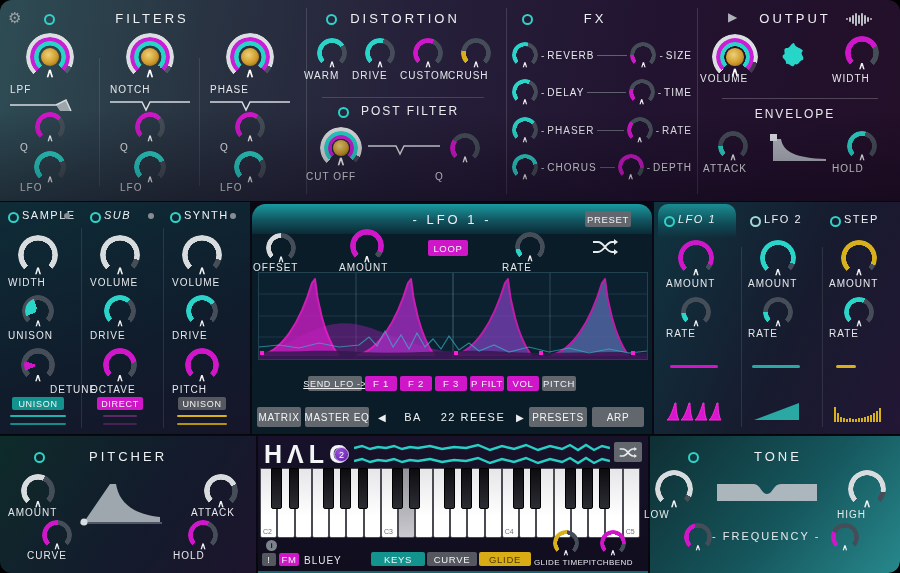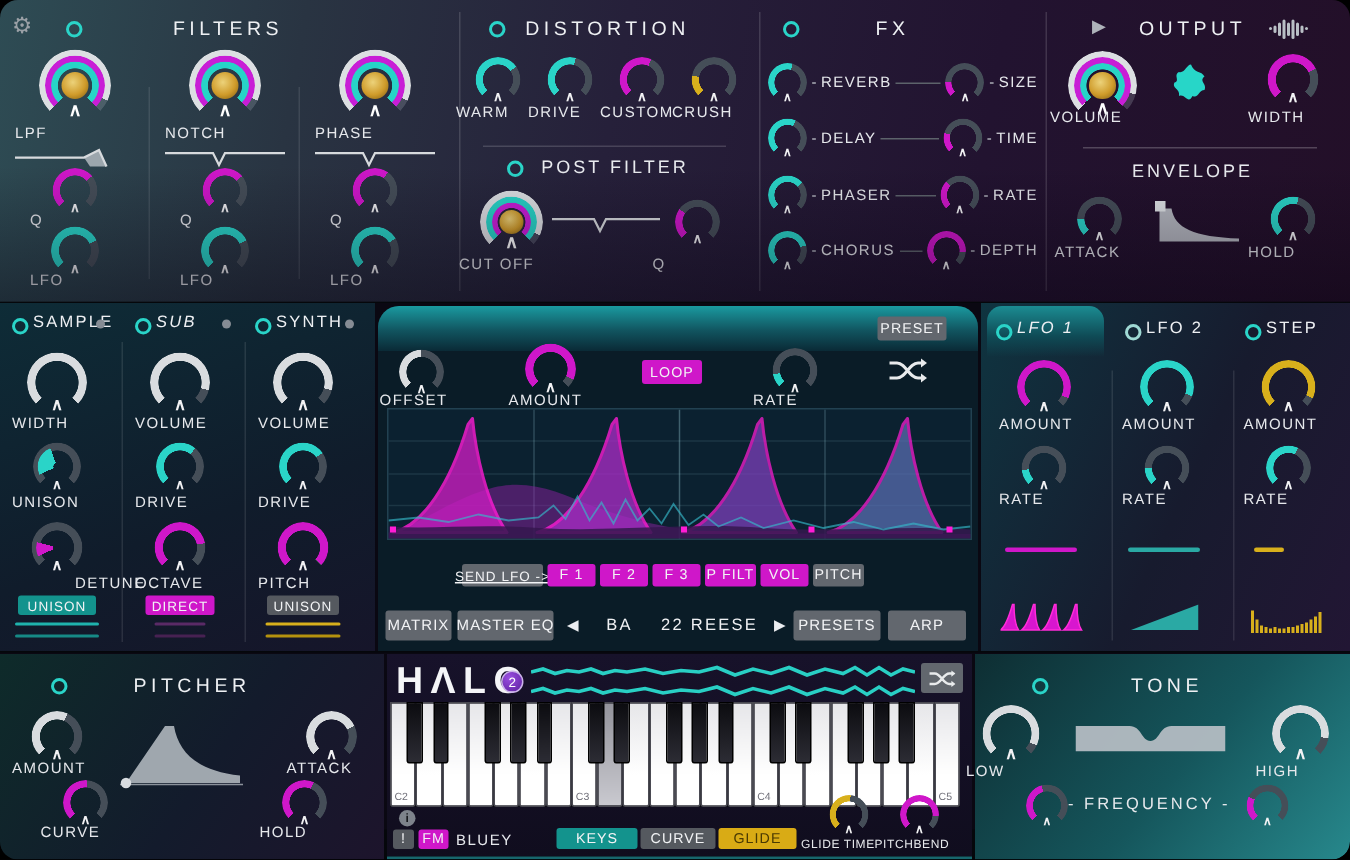--- a/index.html
+++ b/index.html
@@ -426,20 +426,21 @@
           <span class="caret">∧</span>
         </div>
       <div class="abs lbl" style="left:172px;top:182px;width:60px;">PITCH</div>
       <div class="btn dark" style="left:178px;top:195px;width:48px;height:13px;font-size:9px;">UNISON</div>
       <div class="line2" style="left:177px;top:213px;width:50px;background:#d8b01c;"></div>
       <div class="line2" style="left:177px;top:221px;width:50px;background:#b5920e;"></div>
     </div>
 
     <div class="panel-lfo">
       <div class="lfo-head"></div>
+      <div class="abs sec-title" style="left:120px;top:8px;width:160px;z-index:2;">- LFO 1 -</div>
       <div class="btn" style="left:333px;top:7px;width:46px;height:16px;z-index:2;">PRESET</div>
 
       <div class="knob k30" style="left:14px;top:29px;--c:#d9dcdf;--a:135deg;">
         <div class="ring"></div>
           <span class="caret">∧</span>
         </div>
       <div class="abs lbl" style="left:1px;top:58px;width:56px;">OFFSET</div>
       <div class="knob k34" style="left:98px;top:25px;--c:#cf17c9;--a:250deg;">
         <div class="ring"></div>
           <span class="caret">∧</span>

